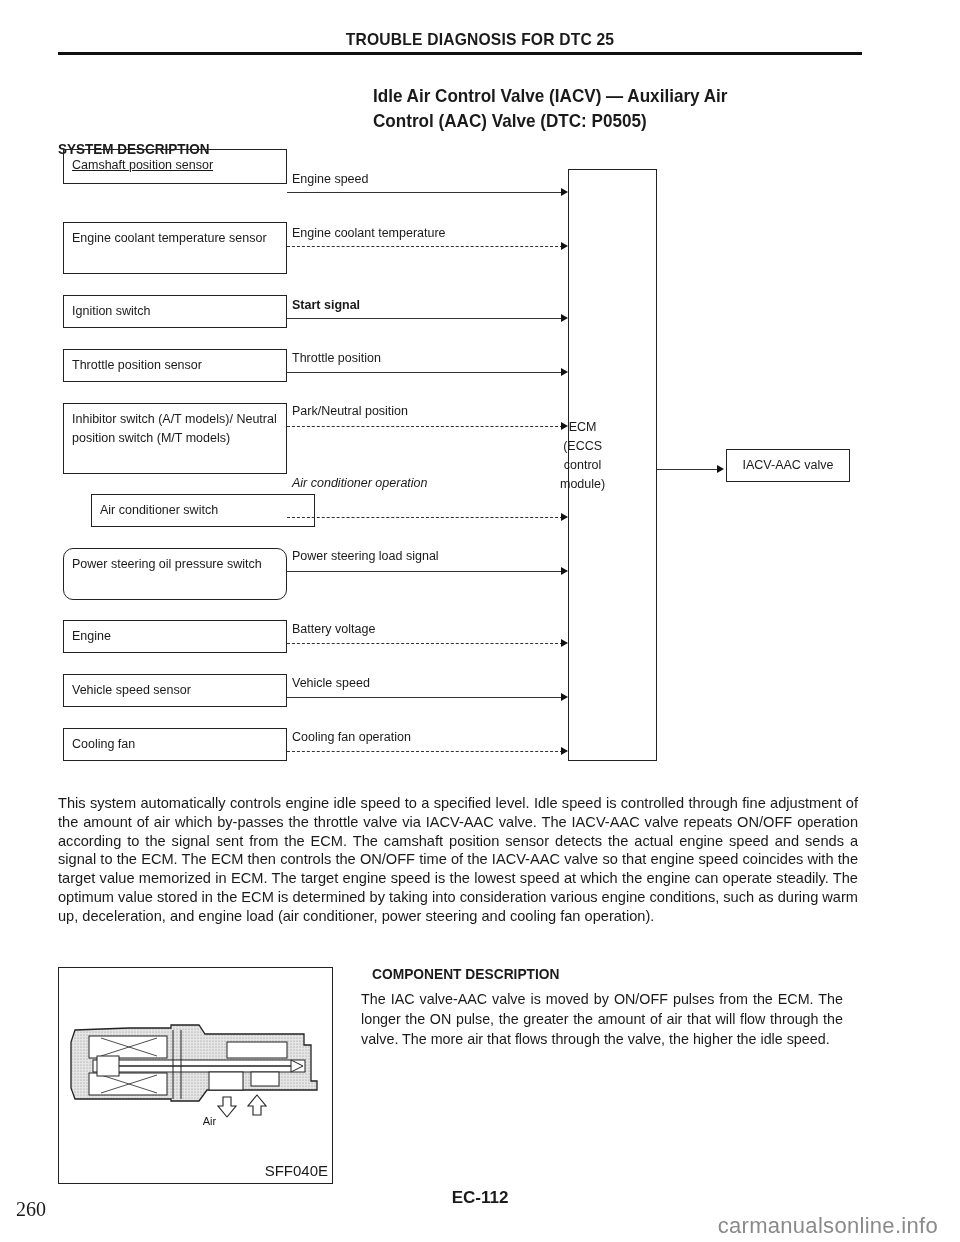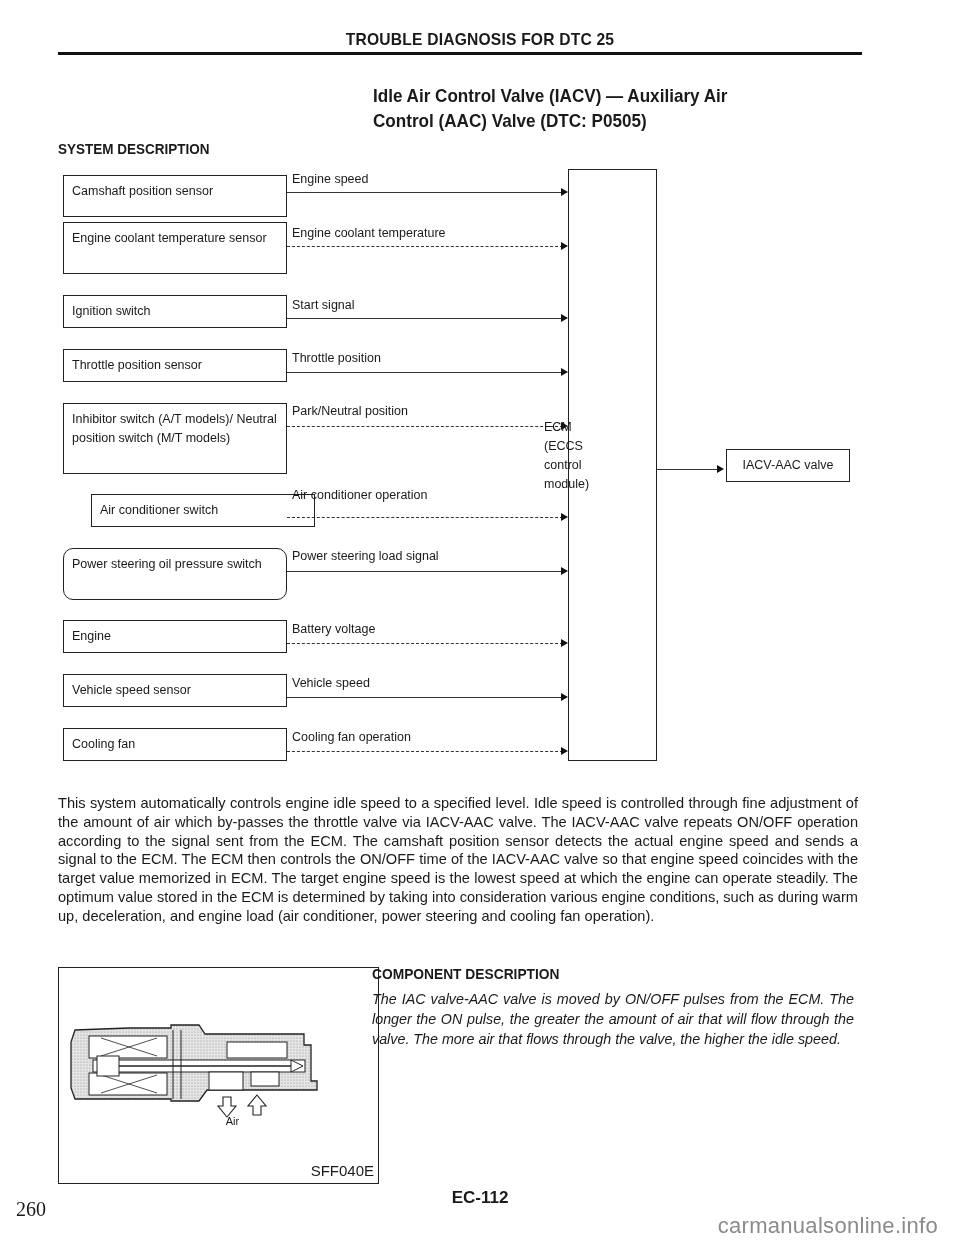--- a/index.html
+++ b/index.html
@@ -7,75 +7,75 @@
     .abs { position: absolute; }
     .hdr-title { left: 0; width: 960px; top: 30px; text-align: center; font-family: "Liberation Sans", sans-serif; font-weight: bold; font-size: 17px; letter-spacing: 0.2px; transform: scaleX(0.92); }
     .hdr-rule { left: 58px; width: 804px; top: 52px; height: 3px; background: #111; }
     .sub-title { left: 373px; top: 83px; font-weight: bold; font-size: 19px; line-height: 25px; transform-origin: left top; transform: scaleX(0.9); white-space: nowrap; }
     .sec-head { left: 58px; top: 140px; font-weight: bold; font-size: 15px; transform-origin: left top; transform: scaleX(0.9); }
     .src-box { position: absolute; left: 63px; width: 224px; border: 1px solid #222; box-sizing: border-box; font-size: 12.5px; line-height: 19px; padding: 6px 8px; }
     .sig-label { position: absolute; left: 292px; font-size: 12.5px; white-space: nowrap; }
     .sig-line { position: absolute; left: 287px; width: 276px; height: 0; border-top: 1px solid #333; }
     .sig-arrow { position: absolute; left: 561px; width: 0; height: 0; border-top: 4px solid transparent; border-bottom: 4px solid transparent; border-left: 7px solid #111; }
     .ecm-box { left: 568px; top: 169px; width: 89px; height: 592px; border: 1.5px solid #222; box-sizing: border-box; }
-    .ecm-text { left: 544px; top: 418px; font-size: 12.5px; line-height: 19px; }
+    .ecm-text { left: 560px; top: 418px; font-size: 12.5px; line-height: 19px; text-align: center; }
     .out-line { left: 657px; top: 469px; width: 62px; height: 0; border-top: 1px solid #333; }
     .out-arrow { left: 717px; top: 465px; width: 0; height: 0; border-top: 4px solid transparent; border-bottom: 4px solid transparent; border-left: 7px solid #111; }
     .out-box { left: 726px; top: 449px; width: 124px; height: 33px; border: 1px solid #222; box-sizing: border-box; font-size: 12.5px; line-height: 31px; text-align: center; }
     .body-para { left: 58px; top: 794px; width: 800px; font-size: 14.6px; line-height: 18.8px; text-align: justify; transform-origin: left top; }
-    .fig-box { left: 58px; top: 967px; width: 321px; height: 217px; border: 1px solid #222; box-sizing: border-box; }
+    .fig-box { left: 58px; top: 967px; width: 275px; height: 217px; border: 1px solid #222; box-sizing: border-box; }
     .fig-air { left: 0; width: 100%; top: 147px; text-align: center; font-size: 11px; padding-left: 28px; box-sizing: border-box; }
     .fig-code { right: 4px; bottom: 4px; font-size: 15px; }
     .comp-head { left: 372px; top: 966px; font-weight: bold; font-size: 14.5px; transform-origin: left top; transform: scaleX(0.95); }
-    .comp-para { left: 372px; top: 990px; width: 482px; font-size: 14.3px; line-height: 19.8px; text-align: justify; font-style: italic; }
+    .comp-para { left: 361px; top: 990px; width: 482px; font-size: 14.3px; line-height: 19.8px; text-align: justify; }
     .page-left { left: 16px; top: 1198px; font-family: "Liberation Serif", serif; font-size: 20px; }
     .page-code { left: 0; width: 960px; top: 1188px; text-align: center; font-weight: bold; font-size: 17px; }
     .watermark { right: 22px; top: 1213px; font-size: 22px; color: #8a8a8a; letter-spacing: 0.3px; }
   </style>
 </head>
 <body>
 
 <div class="abs hdr-title">TROUBLE DIAGNOSIS FOR DTC 25</div>
 <div class="abs hdr-rule"></div>
 
 <div class="abs sub-title">
   <div>Idle Air Control Valve (IACV) — Auxiliary Air</div>
   <div>Control (AAC) Valve (DTC: P0505)</div>
 </div>
 
 <div class="abs sec-head">SYSTEM DESCRIPTION</div>
 
 <div>
-  <div class="src-box" style="top:175px;height:42px;">Camshaft position sensor</div>
+  <div class="src-box" style="top:149px;height:35px;text-decoration:underline;">Camshaft position sensor</div>
   <div class="sig-label" style="top:172px;">Engine speed</div>
   <div class="sig-line" style="top:192px;"></div>
   <div class="sig-arrow" style="top:188px;"></div>
 
   <div class="src-box" style="top:222px;height:52px;">Engine coolant temperature sensor</div>
   <div class="sig-label" style="top:226px;">Engine coolant temperature</div>
   <div class="sig-line" style="top:246px;border-top-style:dashed;"></div>
   <div class="sig-arrow" style="top:242px;"></div>
 
   <div class="src-box" style="top:295px;height:33px;">Ignition switch</div>
-  <div class="sig-label" style="top:298px;">Start signal</div>
+  <div class="sig-label" style="top:298px;font-weight:bold;">Start signal</div>
   <div class="sig-line" style="top:318px;"></div>
   <div class="sig-arrow" style="top:314px;"></div>
 
   <div class="src-box" style="top:349px;height:33px;">Throttle position sensor</div>
   <div class="sig-label" style="top:351px;">Throttle position</div>
   <div class="sig-line" style="top:372px;"></div>
   <div class="sig-arrow" style="top:368px;"></div>
 
   <div class="src-box" style="top:403px;height:71px;">Inhibitor switch (A/T models)/ Neutral position switch (M/T models)</div>
   <div class="sig-label" style="top:404px;">Park/Neutral position</div>
   <div class="sig-line" style="top:426px;border-top-style:dashed;"></div>
   <div class="sig-arrow" style="top:422px;"></div>
 
   <div class="src-box" style="top:494px;height:33px;margin-left:28px;">Air conditioner switch</div>
-  <div class="sig-label" style="top:488px;">Air conditioner operation</div>
+  <div class="sig-label" style="top:476px;font-style:italic;">Air conditioner operation</div>
   <div class="sig-line" style="top:517px;border-top-style:dashed;"></div>
   <div class="sig-arrow" style="top:513px;"></div>
 
   <div class="src-box" style="top:548px;height:52px;border-radius:10px;">Power steering oil pressure switch</div>
   <div class="sig-label" style="top:549px;">Power steering load signal</div>
   <div class="sig-line" style="top:571px;"></div>
   <div class="sig-arrow" style="top:567px;"></div>
 
   <div class="src-box" style="top:620px;height:33px;">Engine</div>
   <div class="sig-label" style="top:622px;">Battery voltage</div>

